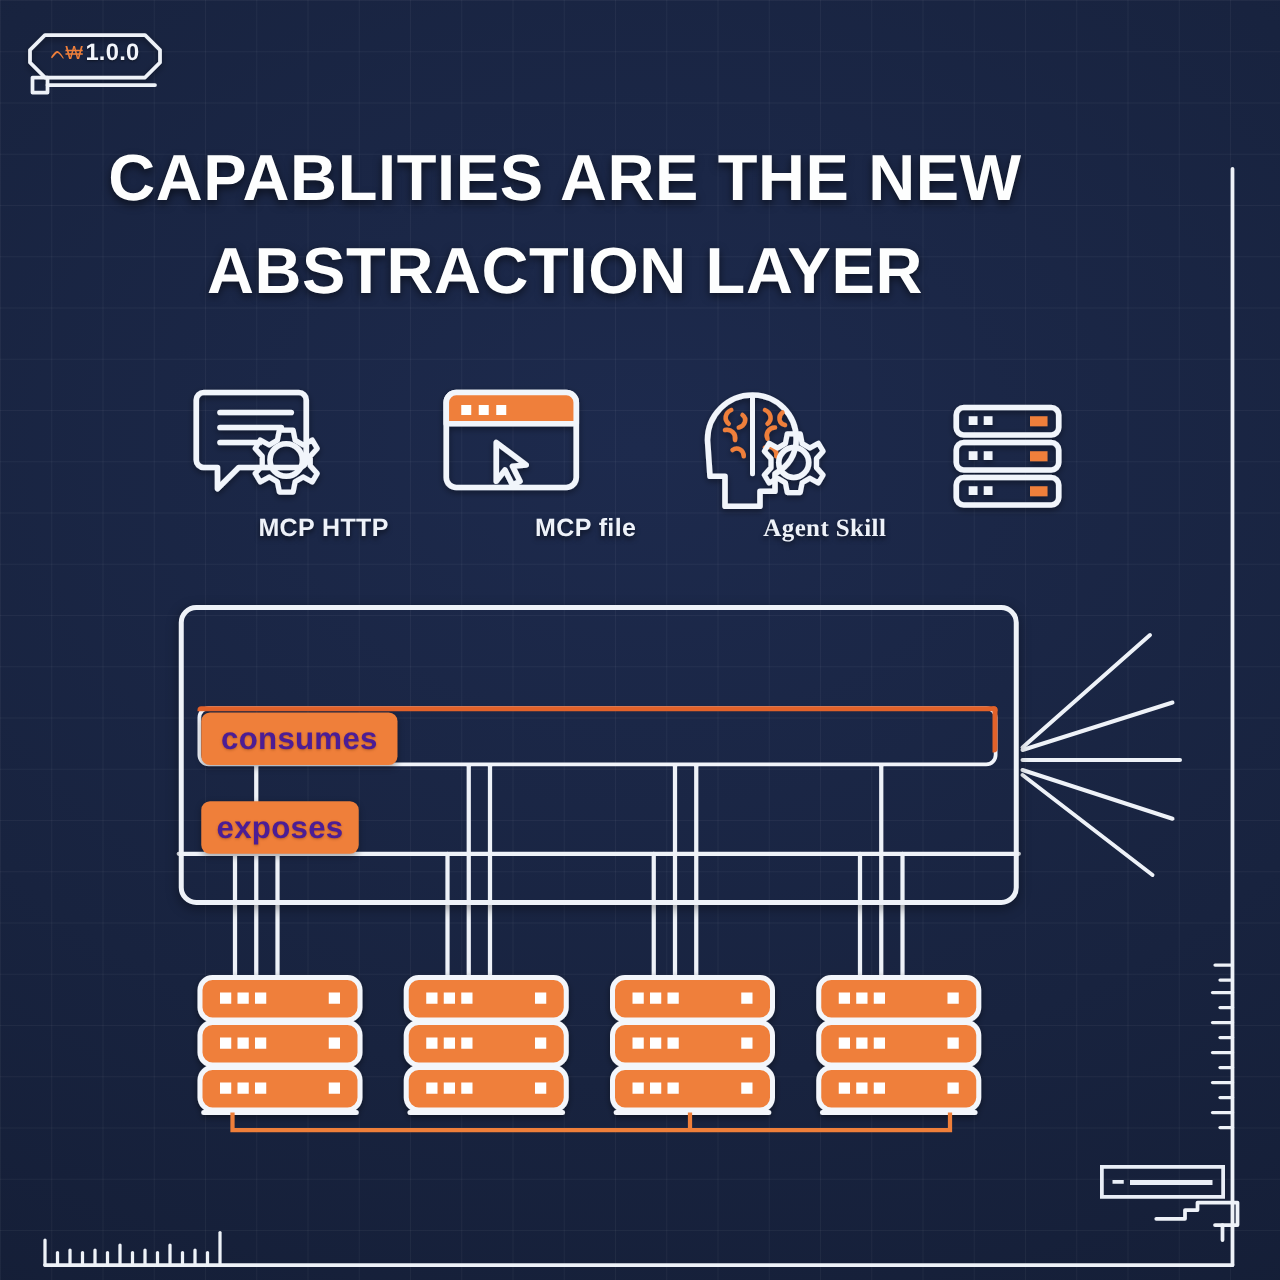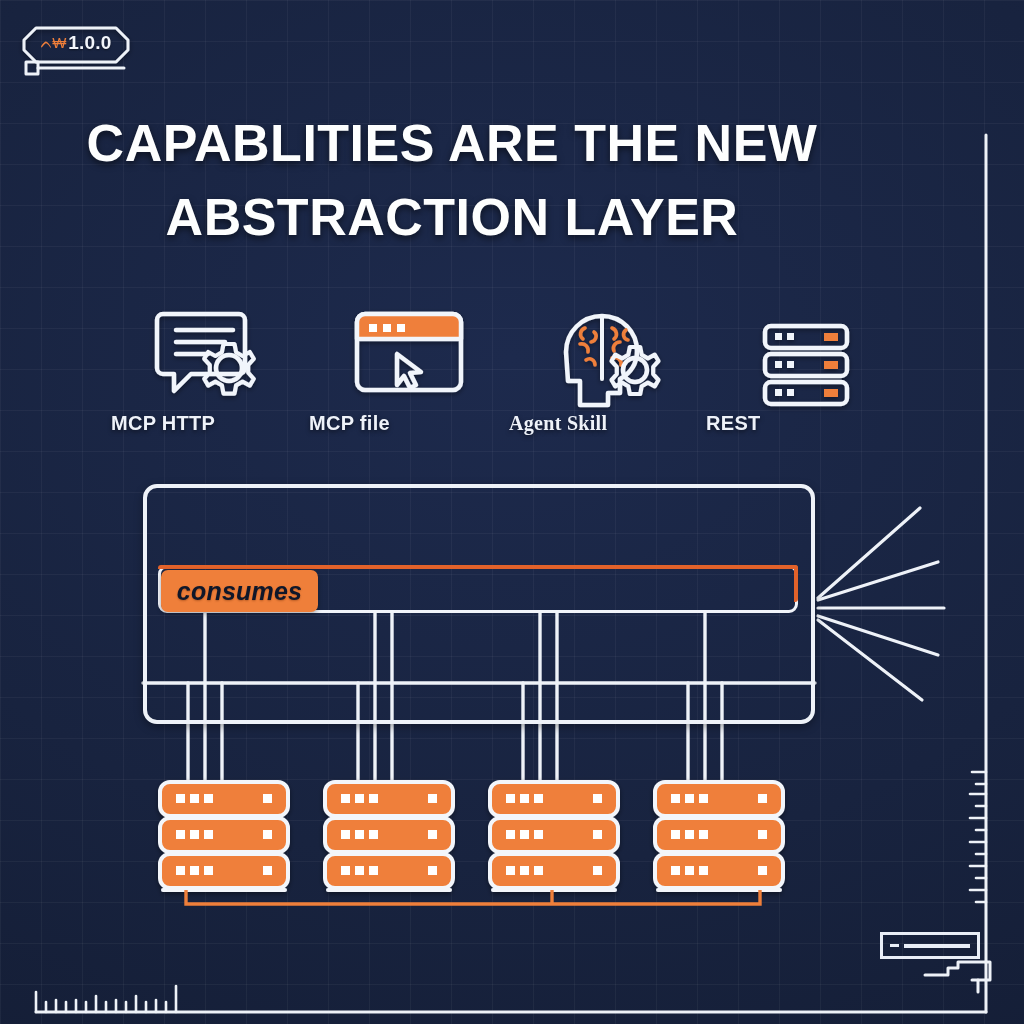--- a/index.html
+++ b/index.html
@@ -38,21 +38,21 @@
     position:absolute;left:0;top:106px;width:904px;
     text-align:center;color:#fdfefe;
     font-size:52px;line-height:74px;font-weight:700;
     letter-spacing:.5px;
     text-shadow:0 3px 7px rgba(0,0,0,.55);
   }
   .title .ln{display:block;}
 
   
   .iconrow{position:absolute;left:0;top:300px;width:1024px;height:145px;}
-  .icell{position:absolute;top:0;width:200px;text-align:left;}
+  .icell{position:absolute;top:0;width:200px;text-align:right;}
   .icell .ibox{height:90px;display:flex;align-items:center;justify-content:center;}
   .icell .ilab{
     margin-top:22px;color:#eef2f9;font-size:20px;font-weight:700;
     letter-spacing:.3px;text-shadow:0 2px 4px rgba(0,0,0,.5);
   }
 
   
   .panel{
     position:absolute;left:143px;top:484px;width:672px;height:240px;
     border:4px solid #eef2f8;border-radius:14px;
@@ -73,24 +73,23 @@
     background:#e2622a;border-radius:3px 3px 0 0;
   }
   .consumes-row::after{
     content:"";position:absolute;right:-3px;top:-3px;bottom:8px;width:4px;
     background:#e2622a;border-radius:0 3px 3px 0;
   }
   .pill{
     position:absolute;
     background:#ef7f3a;border-radius:7px;
     display:flex;align-items:center;justify-content:center;
-    color:#0f172a;font-size:25px;font-weight:700;letter-spacing:.2px;
+    color:#4c1d95;font-size:25px;font-weight:700;letter-spacing:.2px;
     text-shadow:0 1px 2px rgba(120,50,10,.45);
     box-shadow:0 2px 5px rgba(0,0,0,.3);
-    font-style:italic;
   }
   .pill.consumes{left:161px;top:570px;width:157px;height:42px;}
   .pill.exposes{left:161px;top:641px;width:126px;height:42px;}
 
   
 
   
   .legend-box{
     position:absolute;left:880px;top:932px;width:100px;height:27px;
     border:3px solid #e9eef7;box-sizing:border-box;
@@ -362,28 +361,25 @@
       <div class="ilab">MCP HTTP</div>
     </div>
     <div class="icell" style="left:309px;">
       <div class="ibox"></div>
       <div class="ilab">MCP file</div>
     </div>
     <div class="icell" style="left:509px;font-family:Liberation Serif, serif;">
       <div class="ibox"></div>
       <div class="ilab">Agent Skill</div>
     </div>
-    <div class="icell" style="left:706px;">
-      <div class="ibox"></div>
-      <div class="ilab">REST</div>
-    </div>
   </div>
 
   <div class="panel"></div>
   <div class="consumes-row"></div>
   <div class="pill consumes">consumes</div>
+  <div class="pill exposes">exposes</div>
 
   <div class="legend-box">
     <span class="dash"></span>
     <span class="bar"></span>
   </div>
 
 </div>
 
 </body></html>

